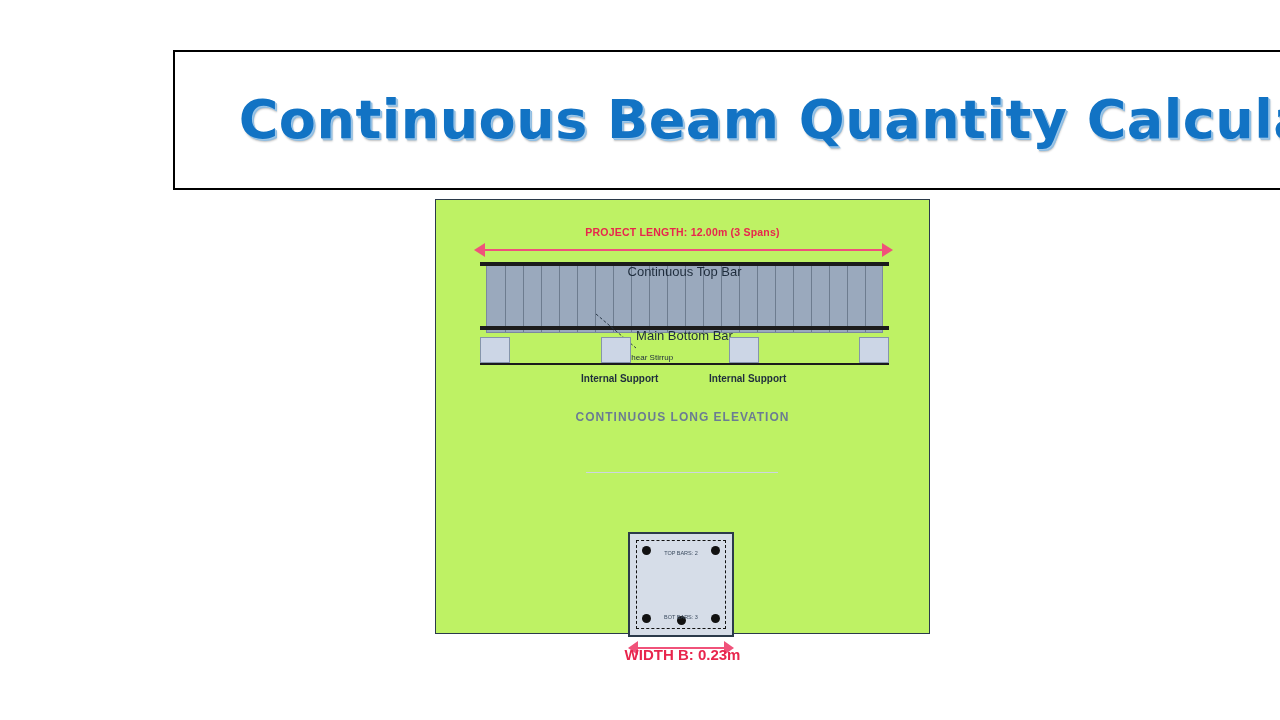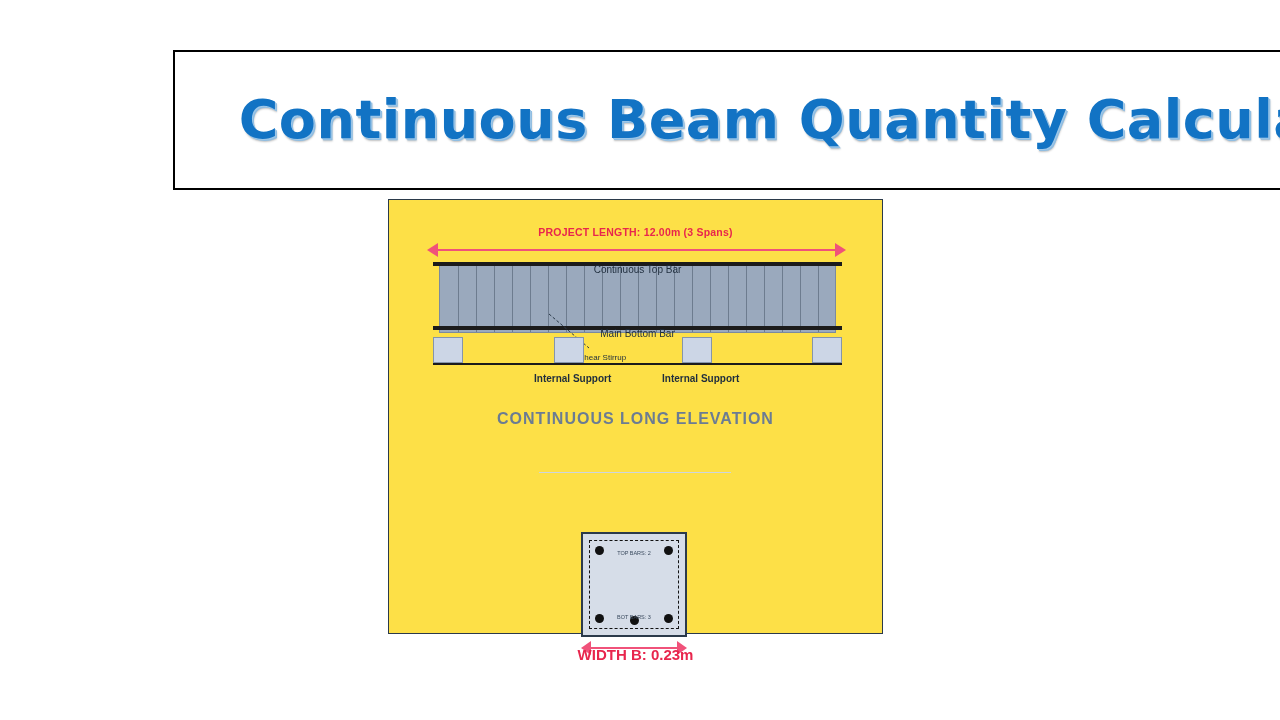--- a/index.html
+++ b/index.html
@@ -46,25 +46,25 @@
     letter-spacing: 0.5px;
     text-shadow:
       1px 1px 0 #9ec7e8,
       2px 2px 0 #8fbde2,
       2px 3px 2px rgba(0,0,0,0.25);
   }
 
   
   .panel {
     position: absolute;
-    left: 388px;
+    left: 435px;
     top: 199px;
     width: 495px;
     height: 435px;
-    background: #fde047;
+    background: #bef264;
     border: 1px solid #2b3a4a;
     box-sizing: border-box;
   }
 
   
   .proj-label {
     position: absolute;
     left: 0;
     top: 26px;
     width: 100%;
@@ -121,21 +121,21 @@
   .rebar-bot {
     position: absolute;
     left: 44px;
     top: 126px;
     width: 409px;
     height: 4px;
     background: #1b1b1b;
   }
   .bar-label {
     position: absolute;
-    font-size: 10px;
+    font-size: 13px;
     color: #1f2d3d;
     text-align: center;
     width: 397px;
     left: 50px;
   }
   .bar-label.top { top: 64px; }
   .bar-label.bot { top: 128px; }
 
   .support {
     position: absolute;
@@ -174,21 +174,21 @@
     font-size: 10px;
     font-weight: bold;
     color: #1f2d3d;
   }
   .elev-caption {
     position: absolute;
     left: 0;
     top: 210px;
     width: 100%;
     text-align: center;
-    font-size: 16px;
+    font-size: 12px;
     font-weight: bold;
     letter-spacing: 1px;
     color: #6b7c93;
   }
   .divider {
     position: absolute;
     left: 150px;
     top: 272px;
     width: 192px;
     height: 1px;

